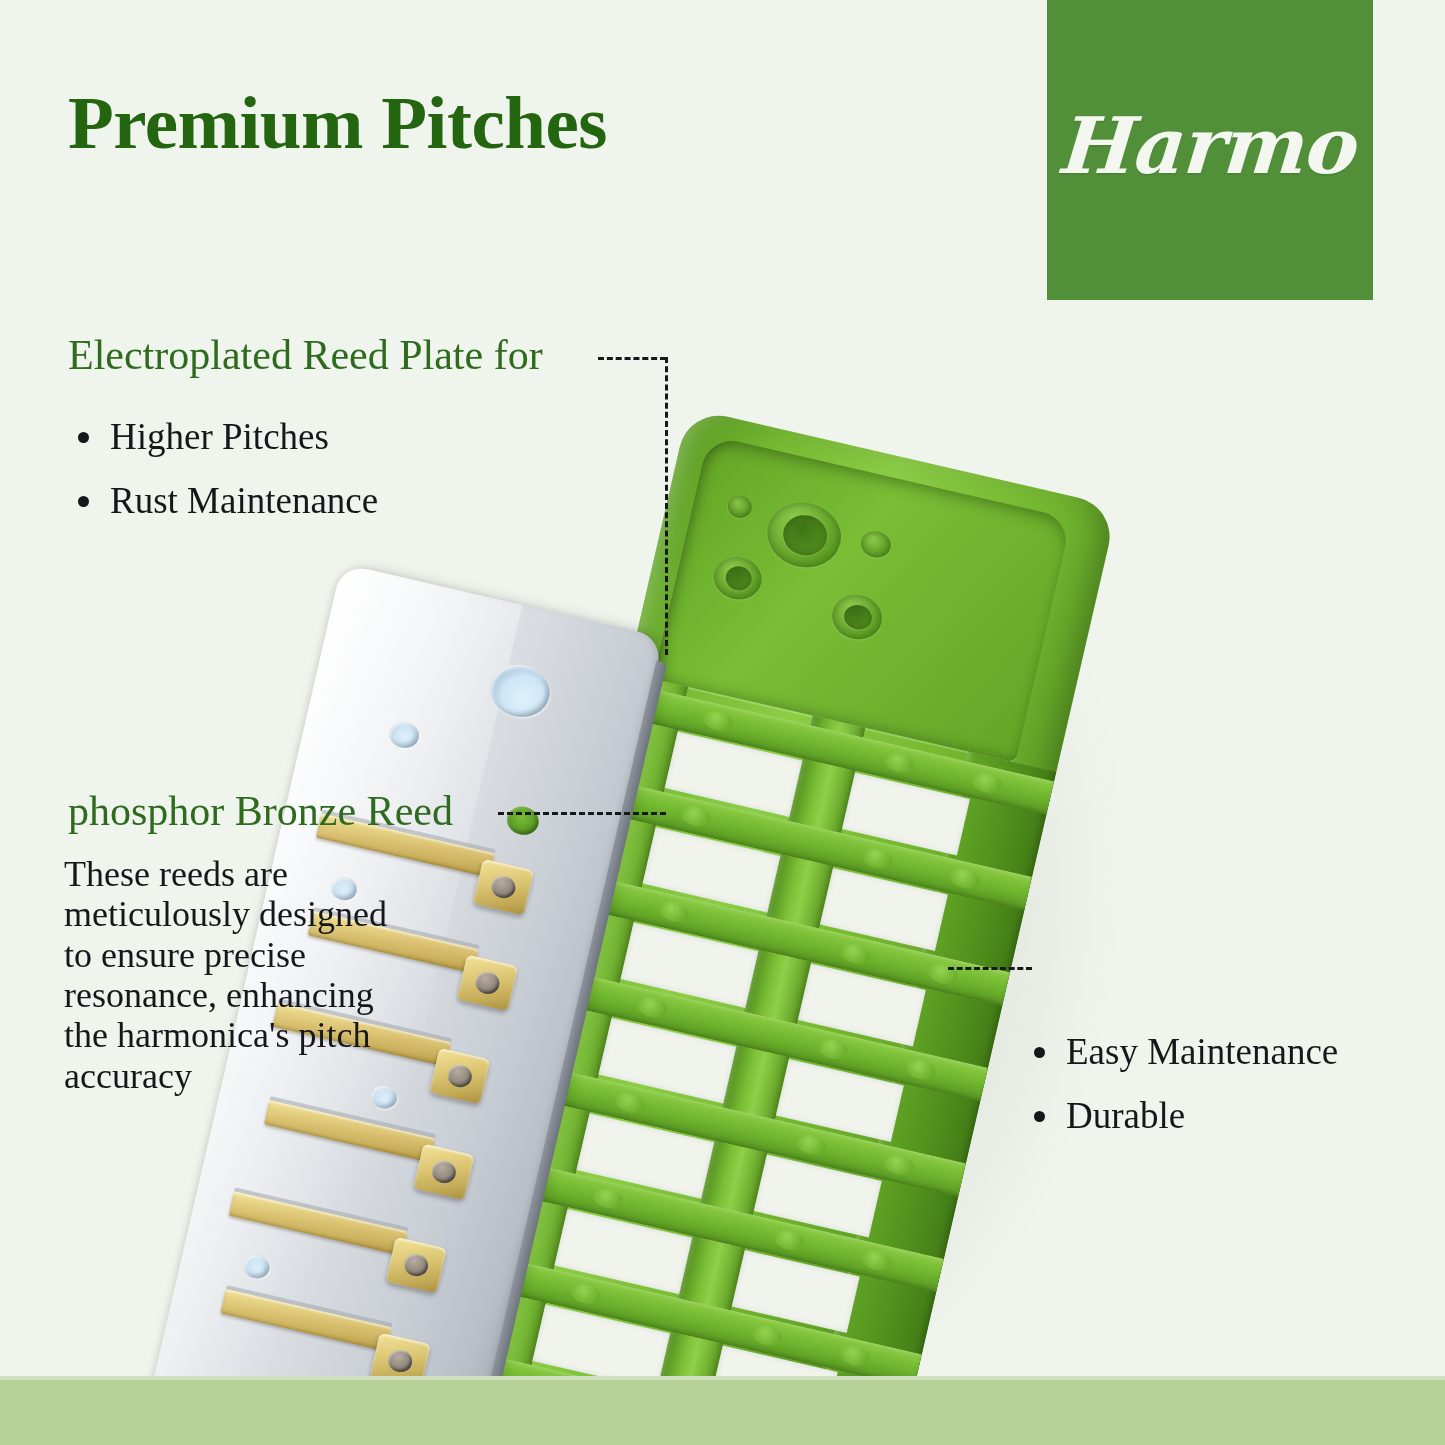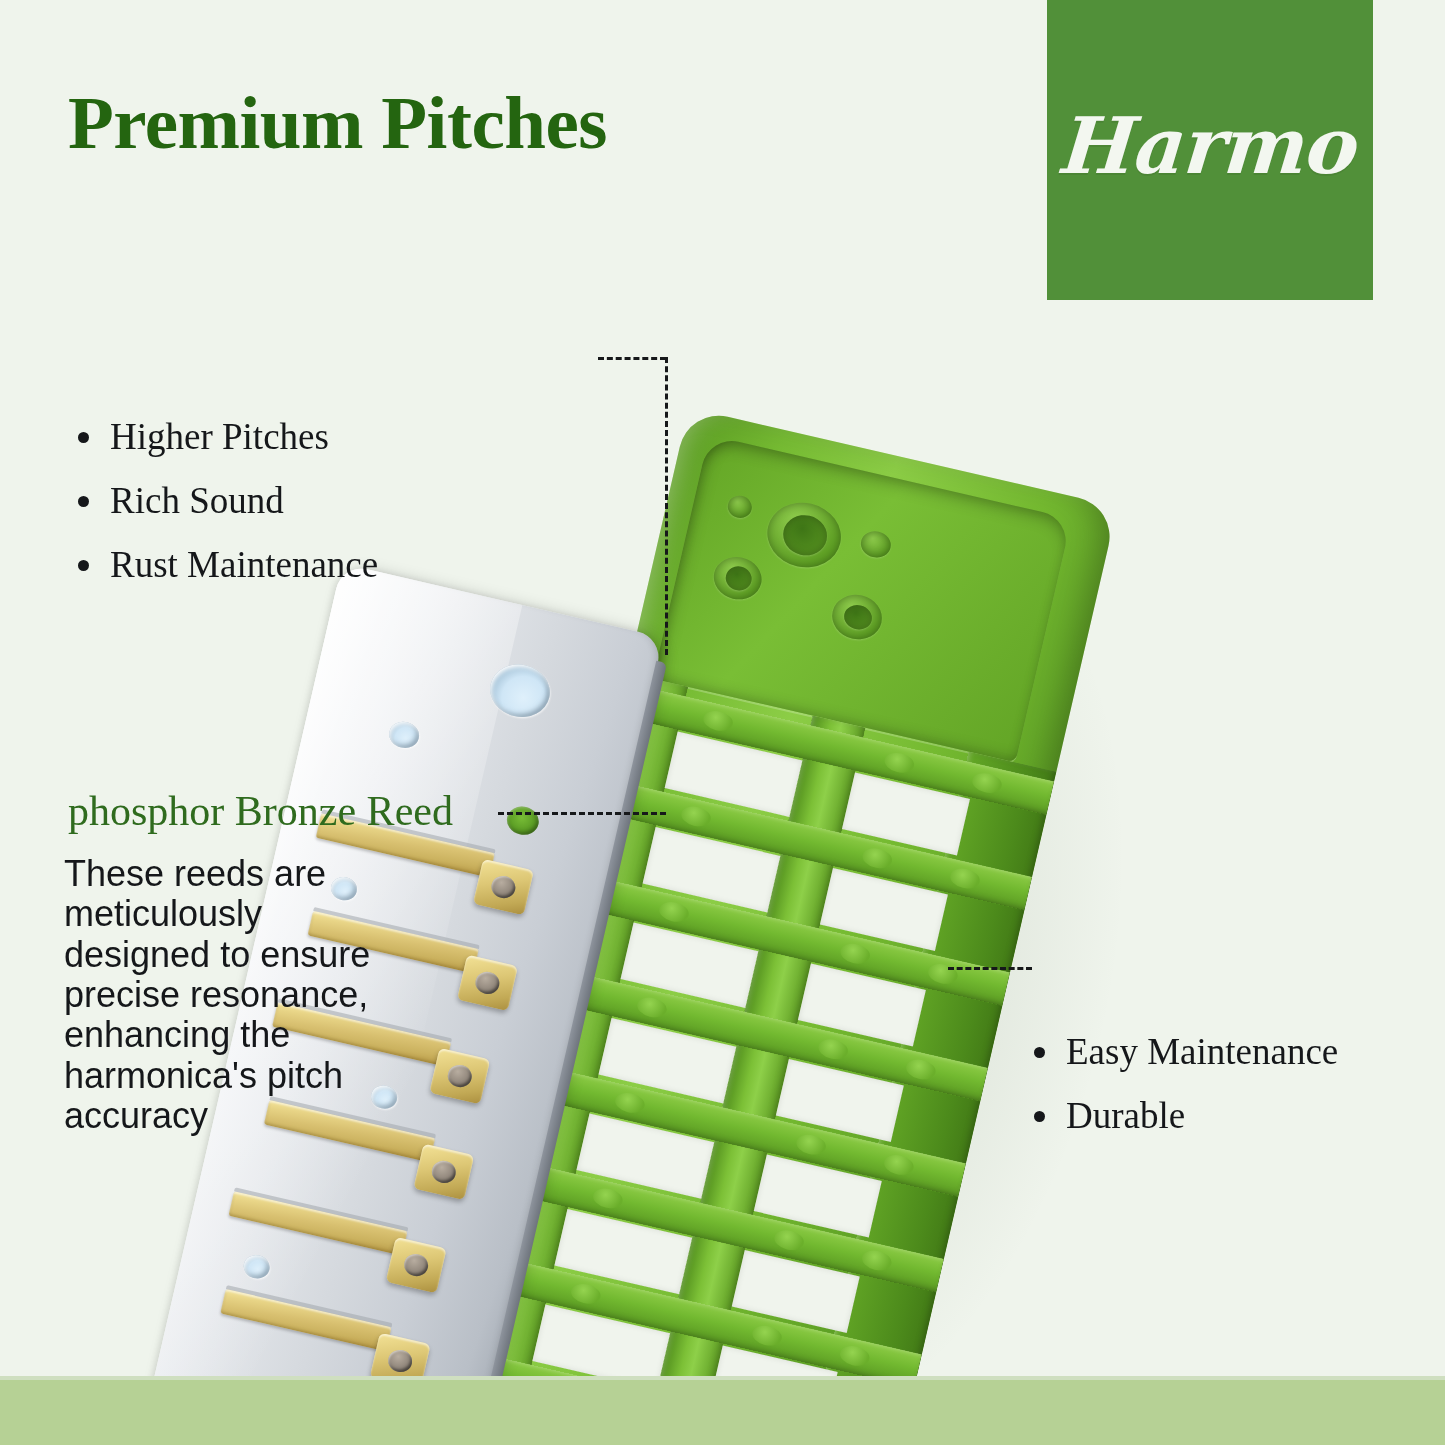--- a/index.html
+++ b/index.html
@@ -96,21 +96,21 @@
     border-radius:50%;
     background:#15171a;
   }
   .blist-reedplate { left:72px; top:418px; }
   .blist-abscomb   { left:1028px; top:1033px; }
 
   .para-bronze {
     position:absolute;
     left:64px; top:854px;
     width:330px;
-    font-family:Liberation Sans, sans-serif;
+    font-family:Liberation Serif, serif;
     font-size:36px;
     line-height:1.12;
     color:#15171a;
     z-index:60;
   }
 
   
   .lead { position:absolute; z-index:62; }
   .lead-h {
     border-top:3px dashed #16181a;
@@ -451,24 +451,24 @@
   <div class="lead lead-v lead-rp-v"></div>
   <div class="lead lead-h lead-br-h"></div>
   <div class="lead lead-h lead-ac-h"></div>
 
   <div class="logo-box">
     <span class="logo-word">Harmo</span>
   </div>
 
   <h1 class="page-title">Premium Pitches</h1>
 
+  <div class="sec-head head-reedplate">Electroplated Reed Plate for</div>
 
   <ul class="blist blist-reedplate" id="list-reed-plate">
       <li><span class="dot"></span><span>Higher Pitches</span></li>
-      <li><span class="dot"></span><span>Rich Sound</span></li>
       <li><span class="dot"></span><span>Rust Maintenance</span></li>
     </ul>
 
   <div class="sec-head head-bronze">phosphor Bronze Reed</div>
 
   <p class="para-bronze">These reeds are meticulously designed to ensure precise resonance, enhancing the harmonica's pitch accuracy</p>
 
 
   <ul class="blist blist-abscomb" id="list-abs-comb">
       <li><span class="dot"></span><span>Easy Maintenance</span></li>

